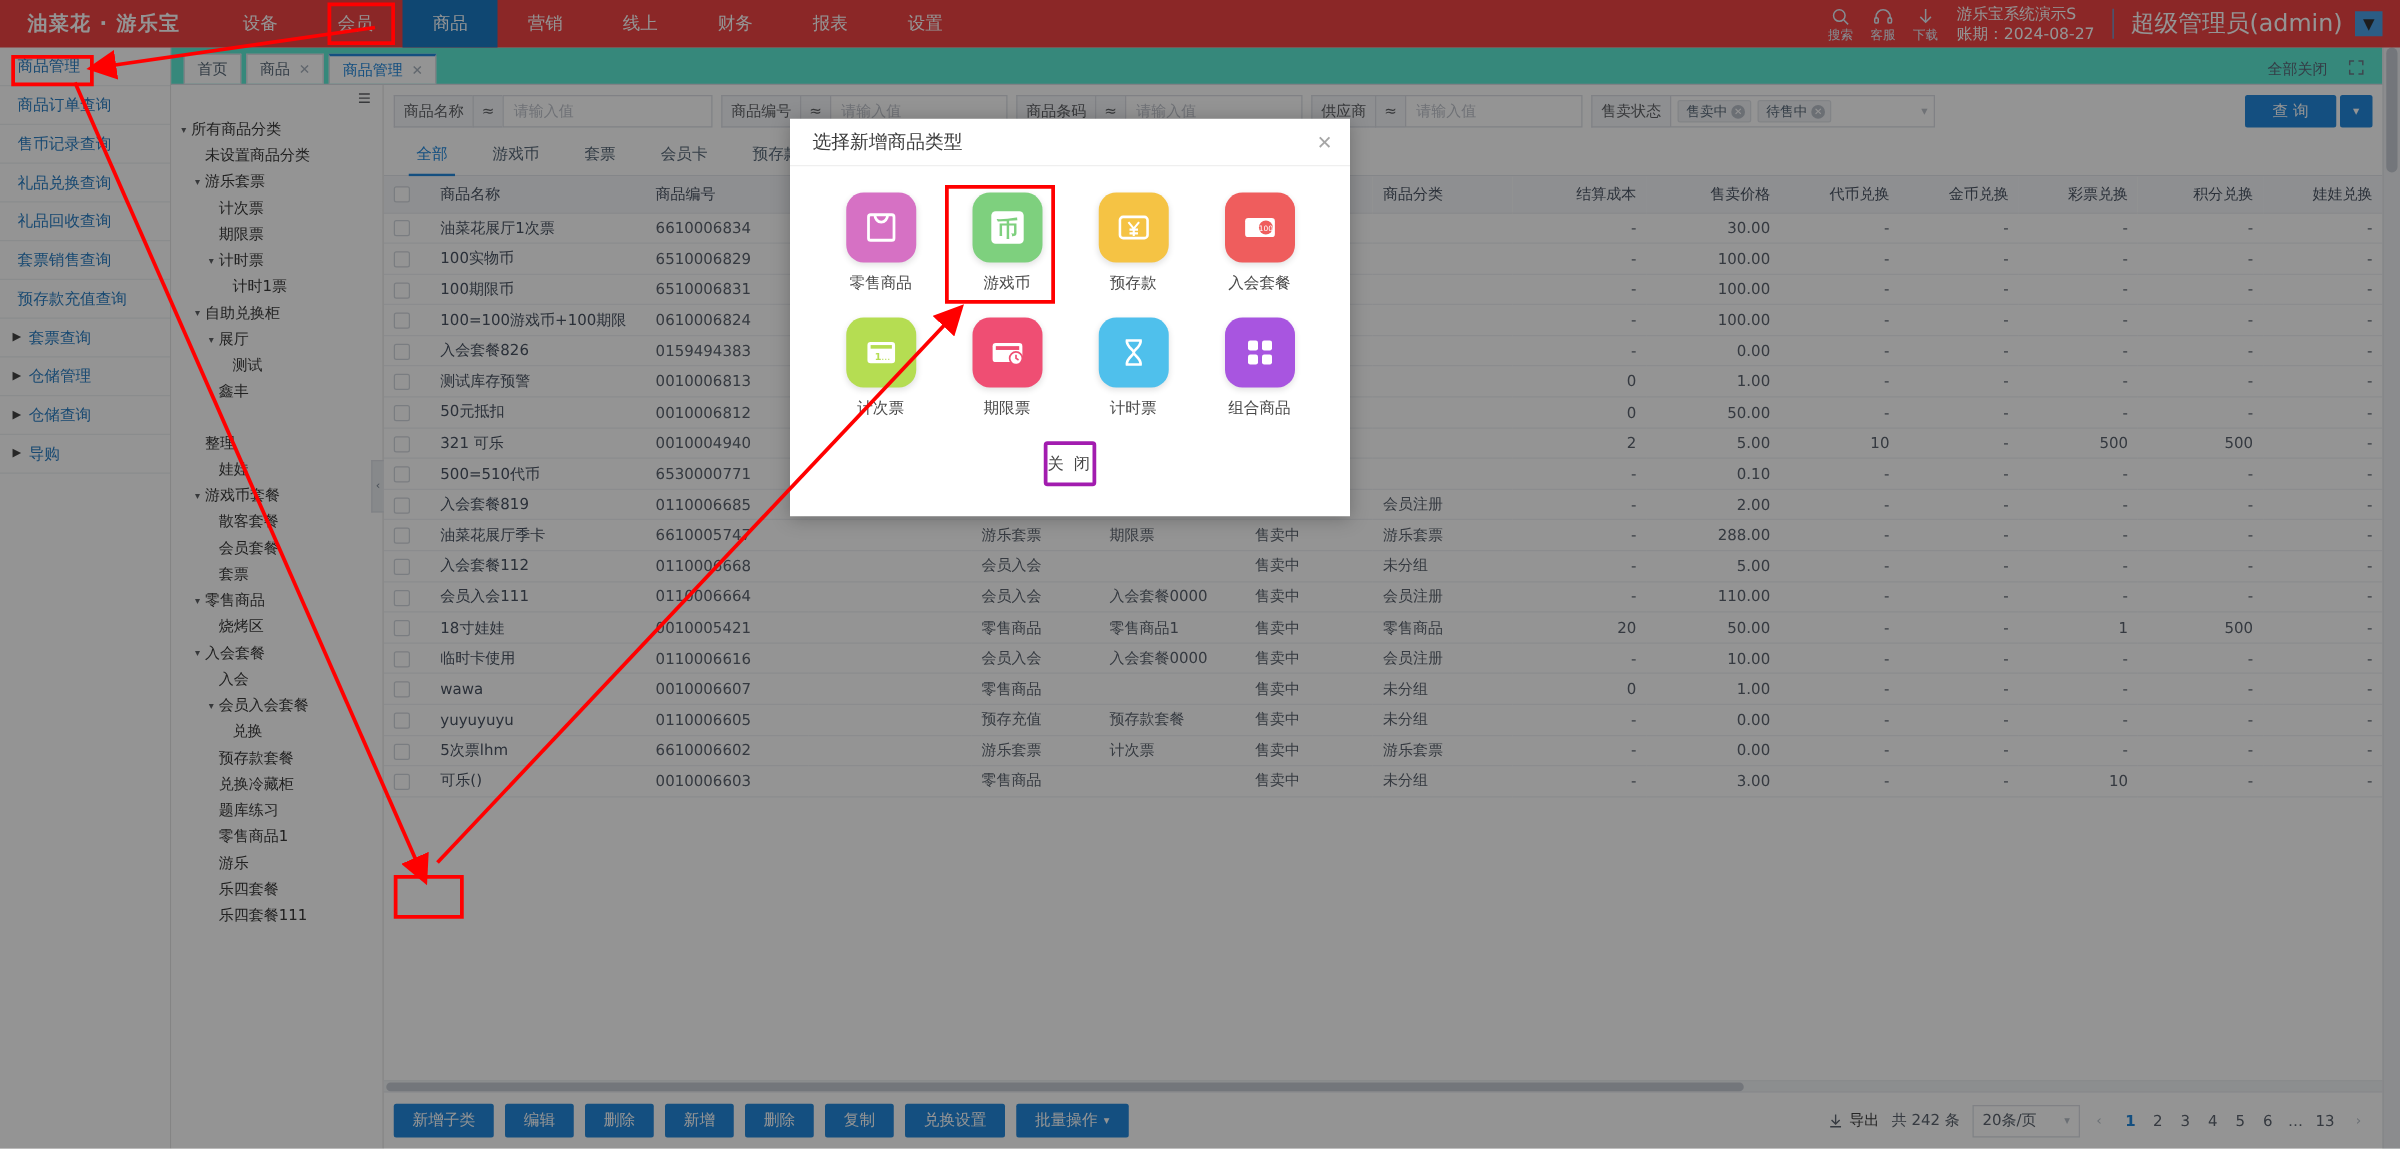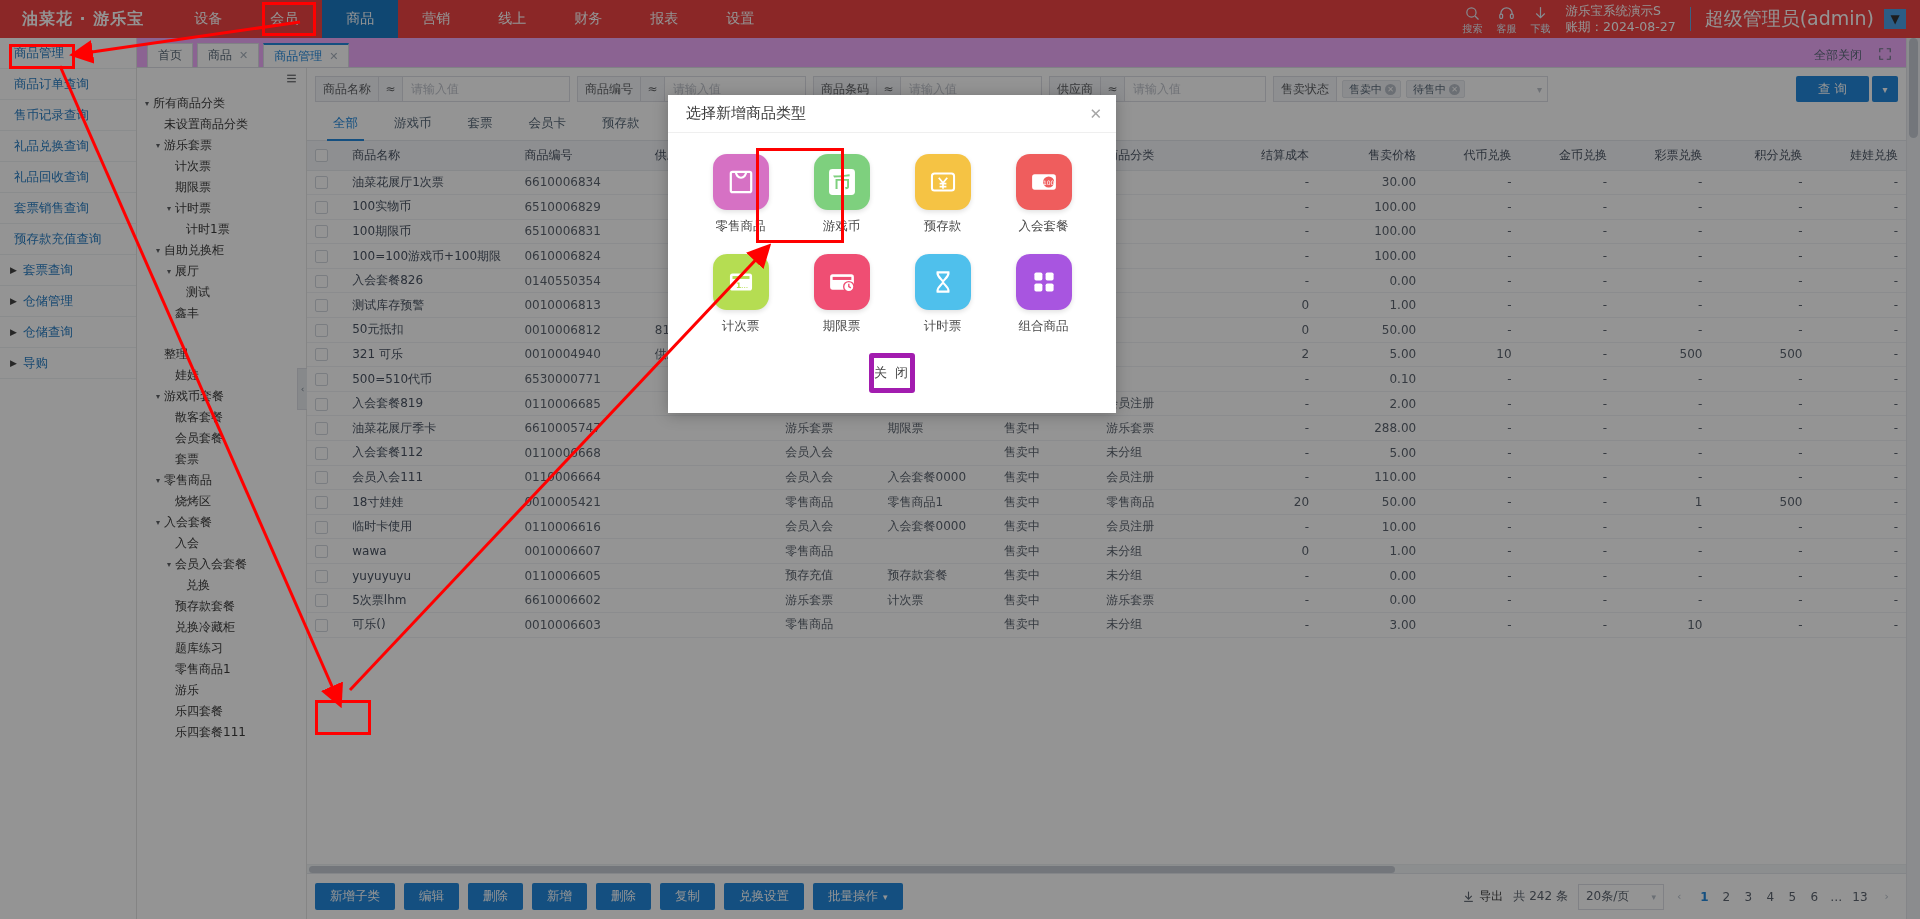--- a/index.html
+++ b/index.html
@@ -57,21 +57,21 @@
     white-space:nowrap;
   }
   .sm-item .arr { color:#444; font-size:9px; margin-right:6px; }
   .sm-item.indent { padding-left:10px; }
 
   
   .center { flex:1; display:flex; flex-direction:column; min-width:0; position:relative; }
 
   
   .tabbar {
-    height:30px; background:#f0abfc; border-bottom:1px solid #dcdfe6;
+    height:30px; background:#5eead4; border-bottom:1px solid #dcdfe6;
     display:flex; align-items:flex-end; padding-left:10px; position:relative;
   }
   .tab {
     height:24px; padding:0 10px; margin-right:4px; font-size:12px; color:#5a6a7a;
     background:#fff; border:1px solid #dcdfe6; border-bottom:none;
     display:flex; align-items:center; cursor:pointer; white-space:nowrap;
   }
   .tab.active { color:#2389dd; border-top:2px solid #2389dd; }
   .tab .x { margin-left:7px; color:#a8b2bd; font-size:11px; }
   .tabbar-right { margin-left:auto; display:flex; align-items:center; gap:16px; padding:0 14px 3px 0; }
@@ -195,35 +195,35 @@
   .rightrail { width:14px; flex:0 0 14px; background:#f0f2f5; border-left:1px solid #e3e6ea;
      position:relative; }
   .rightrail .rthumb { position:absolute; top:0; left:2px; width:9px; height:100px;
      background:#c6ccd4; border-radius:5px; }
 
   
   .mask { position:absolute; left:0; top:0; width:1920px; height:919px;
      background:rgba(0,0,0,0.42); z-index:30; }
   .modal {
     position:absolute; left:632px; top:95px; width:448px; height:318px; background:#fff;
-    z-index:40; box-shadow:0 2px 14px rgba(0,0,0,0.25);margin-left:36px;
+    z-index:40; box-shadow:0 2px 14px rgba(0,0,0,0.25);
   }
   .modal-head { height:38px; display:flex; align-items:center; padding:0 18px; position:relative;
      border-bottom:1px solid #efefef; }
   .modal-title { font-size:15px; color:#3b3b3b; }
   .modal-close { position:absolute; right:14px; top:10px; color:#a6a6a6; font-size:15px; cursor:pointer; }
   .modal-body { padding:14px 22px 0 22px; }
   .icongrid { display:grid; grid-template-columns:repeat(4,1fr); row-gap:10px; }
   .icell { display:flex; flex-direction:column; align-items:center; cursor:pointer; padding:7px 0 2px 0; }
   .isq { width:56px; height:56px; border-radius:14px; display:flex; align-items:center;
      justify-content:center; box-shadow:0 2px 5px rgba(0,0,0,0.12); }
   .ilabel { margin-top:8px; font-size:12.5px; color:#4a4a4a; }
   .modal-foot { display:flex; justify-content:center; padding-top:16px; }
   .modal-foot .cbtn {
-    border:5px solid #a21caf; background:#fff; color:#444; font-size:13px; padding:6px 0;
+    border:3px solid #a21caf; background:#fff; color:#444; font-size:13px; padding:6px 0;
     border-radius:3px; cursor:pointer; font-family:inherit; letter-spacing:2px;
   }
   .redbox { position:absolute; border:3px solid #ff0000; z-index:60; pointer-events:none; }
   svg.arrows { position:absolute; left:0; top:0; width:1920px; height:919px; z-index:59; pointer-events:none; }
 </style>
 </head>
 <body>
 
 <div class="header">
   <div class="brand">油菜花 · 游乐宝</div>
@@ -642,21 +642,21 @@
                   <td class="num">100.00</td>
                   <td class="num">-</td>
                   <td class="num">-</td>
                   <td class="num">-</td>
                   <td class="num">-</td>
                   <td class="num">-</td>
                 </tr>
                 <tr>
                   <td class="col-cb"><span class="cbx"></span></td>
                   <td class="name">入会套餐826</td>
-                  <td>0140550354</td>
+                  <td>0159494383</td>
                   <td></td>
                   <td></td>
                   <td></td>
                   <td></td>
                   <td></td>
                   <td class="num">-</td>
                   <td class="num">0.00</td>
                   <td class="num">-</td>
                   <td class="num">-</td>
                   <td class="num">-</td>

